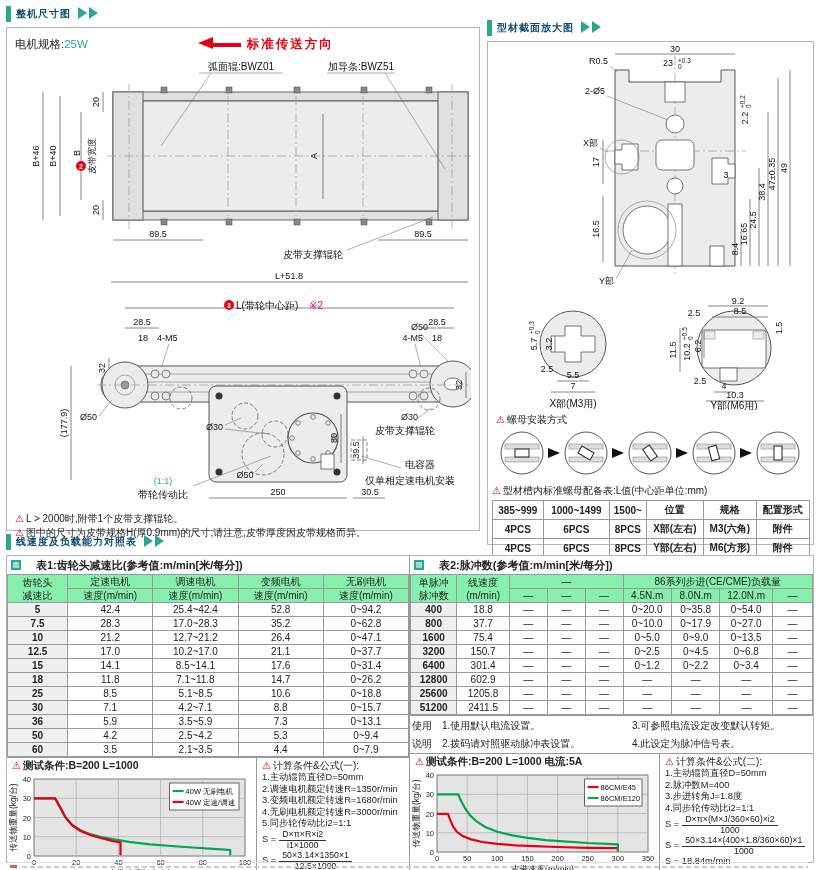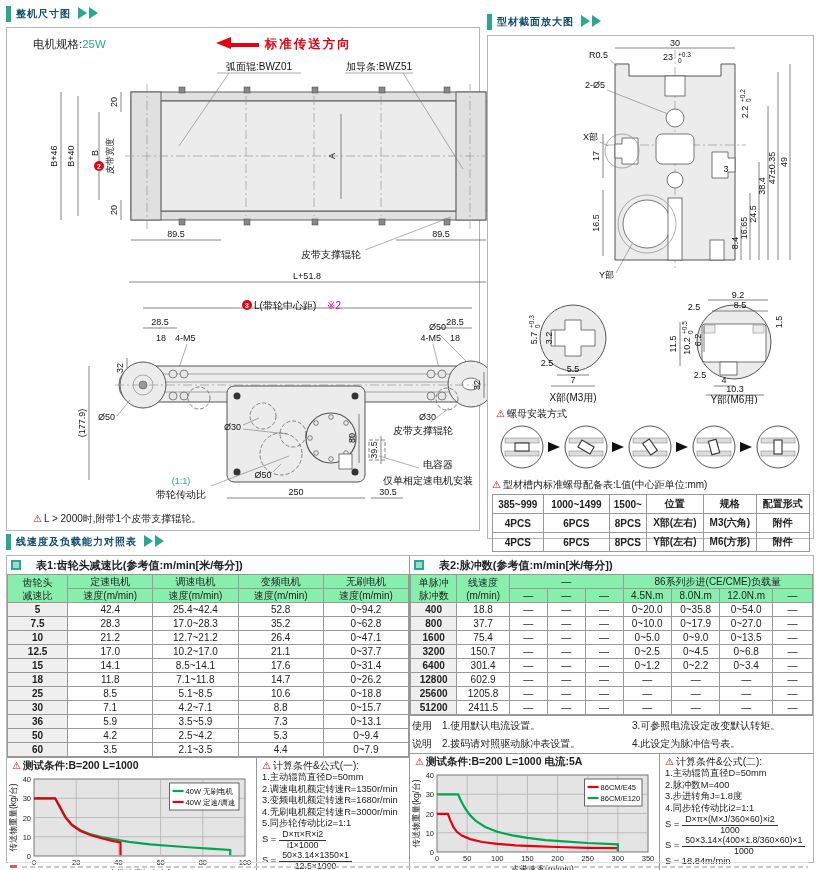--- a/index.html
+++ b/index.html
@@ -1,24 +1,24 @@
 <!DOCTYPE html>
 <html><head>
 <meta charset="utf-8">
 <style>
 *{box-sizing:border-box;margin:0;padding:0}
 body{width:820px;height:870px;position:relative;background:#fff;font-family:"Liberation Sans","DejaVu Sans",sans-serif;color:#222;overflow:hidden}
 .sec-h{display:flex;align-items:center;gap:5px;height:20px;margin-bottom:3px}
 .bar{width:5px;height:16px;background:#2aa78f}
 .htxt{font-size:10px;font-weight:bold;color:#0c4a6e;letter-spacing:1px}
 .arr i{display:inline-block;width:0;height:0;border-left:9px solid #2aa78f;border-top:6px solid transparent;border-bottom:6px solid transparent;margin-left:2px}
-.panel-box{border:1px solid #b5b5b5;background:#fff;padding:4px 24px;position:relative}
+.panel-box{border:1px solid #b5b5b5;background:#fff;padding:4px 6px;position:relative}
 #left-panel{position:absolute;left:6px;top:4px;width:474px}
 #left-panel .panel-box{height:504px}
-#right-panel{position:absolute;left:487px;top:12px;width:327px}
+#right-panel{position:absolute;left:487px;top:18px;width:327px}
 #right-panel .panel-box{height:504px;padding:2px 0}
 #bottom{position:absolute;left:6px;top:532px;width:808px}
 #bottom .panel-box{height:308px;padding:0}
 .toprow{display:flex;align-items:center;height:20px;margin:2px 0 0 2px}
 .mspec{font-size:11.5px}
 .mval{color:#2aa78f}
 .red-tri{width:0;height:0;border-right:15px solid #e60012;border-top:6px solid transparent;border-bottom:6px solid transparent;display:inline-block}
 .red-tail{width:28px;height:4px;background:#e60012;display:inline-block;vertical-align:middle}
 .red-text{color:#e60012;font-weight:bold;font-size:12.5px;letter-spacing:2px;margin-left:6px}
 .note{font-size:10px;line-height:14px;color:#222;margin-left:2px}
@@ -234,20 +234,21 @@
       <line class="thin" x1="400" y1="154" x2="418" y2="140"></line>
       <line class="dimline" x1="350" y1="168" x2="350" y2="196"></line>
       <text class="d mid" transform="rotate(-90 346 182)" x="346" y="182">39.5</text>
       <rect class="dash" x="338" y="172" width="16" height="20"></rect>
       <text class="lab" x="392" y="200">电容器</text>
       <text class="lab" x="352" y="216">仅单相定速电机安装</text>
       <line class="thin" x1="388" y1="200" x2="348" y2="188"></line>
     </svg>
 
     <div class="note"><span class="warn">⚠</span><span>L &gt; 2000时,附带1个皮带支撑辊轮。</span></div>
+    <div class="note"><span class="warn">⚠</span><span>图中的尺寸为皮带规格H(厚0.9mm)的尺寸;请注意,皮带厚度因皮带规格而异。</span></div>
   </div>
 </div>
 
 <div id="right-panel">
   <div class="sec-h">
     <span class="bar"></span>
     <span class="htxt">型材截面放大图</span>
     <span class="arr"><i></i><i></i></span>
   </div>
   <div class="panel-box">

